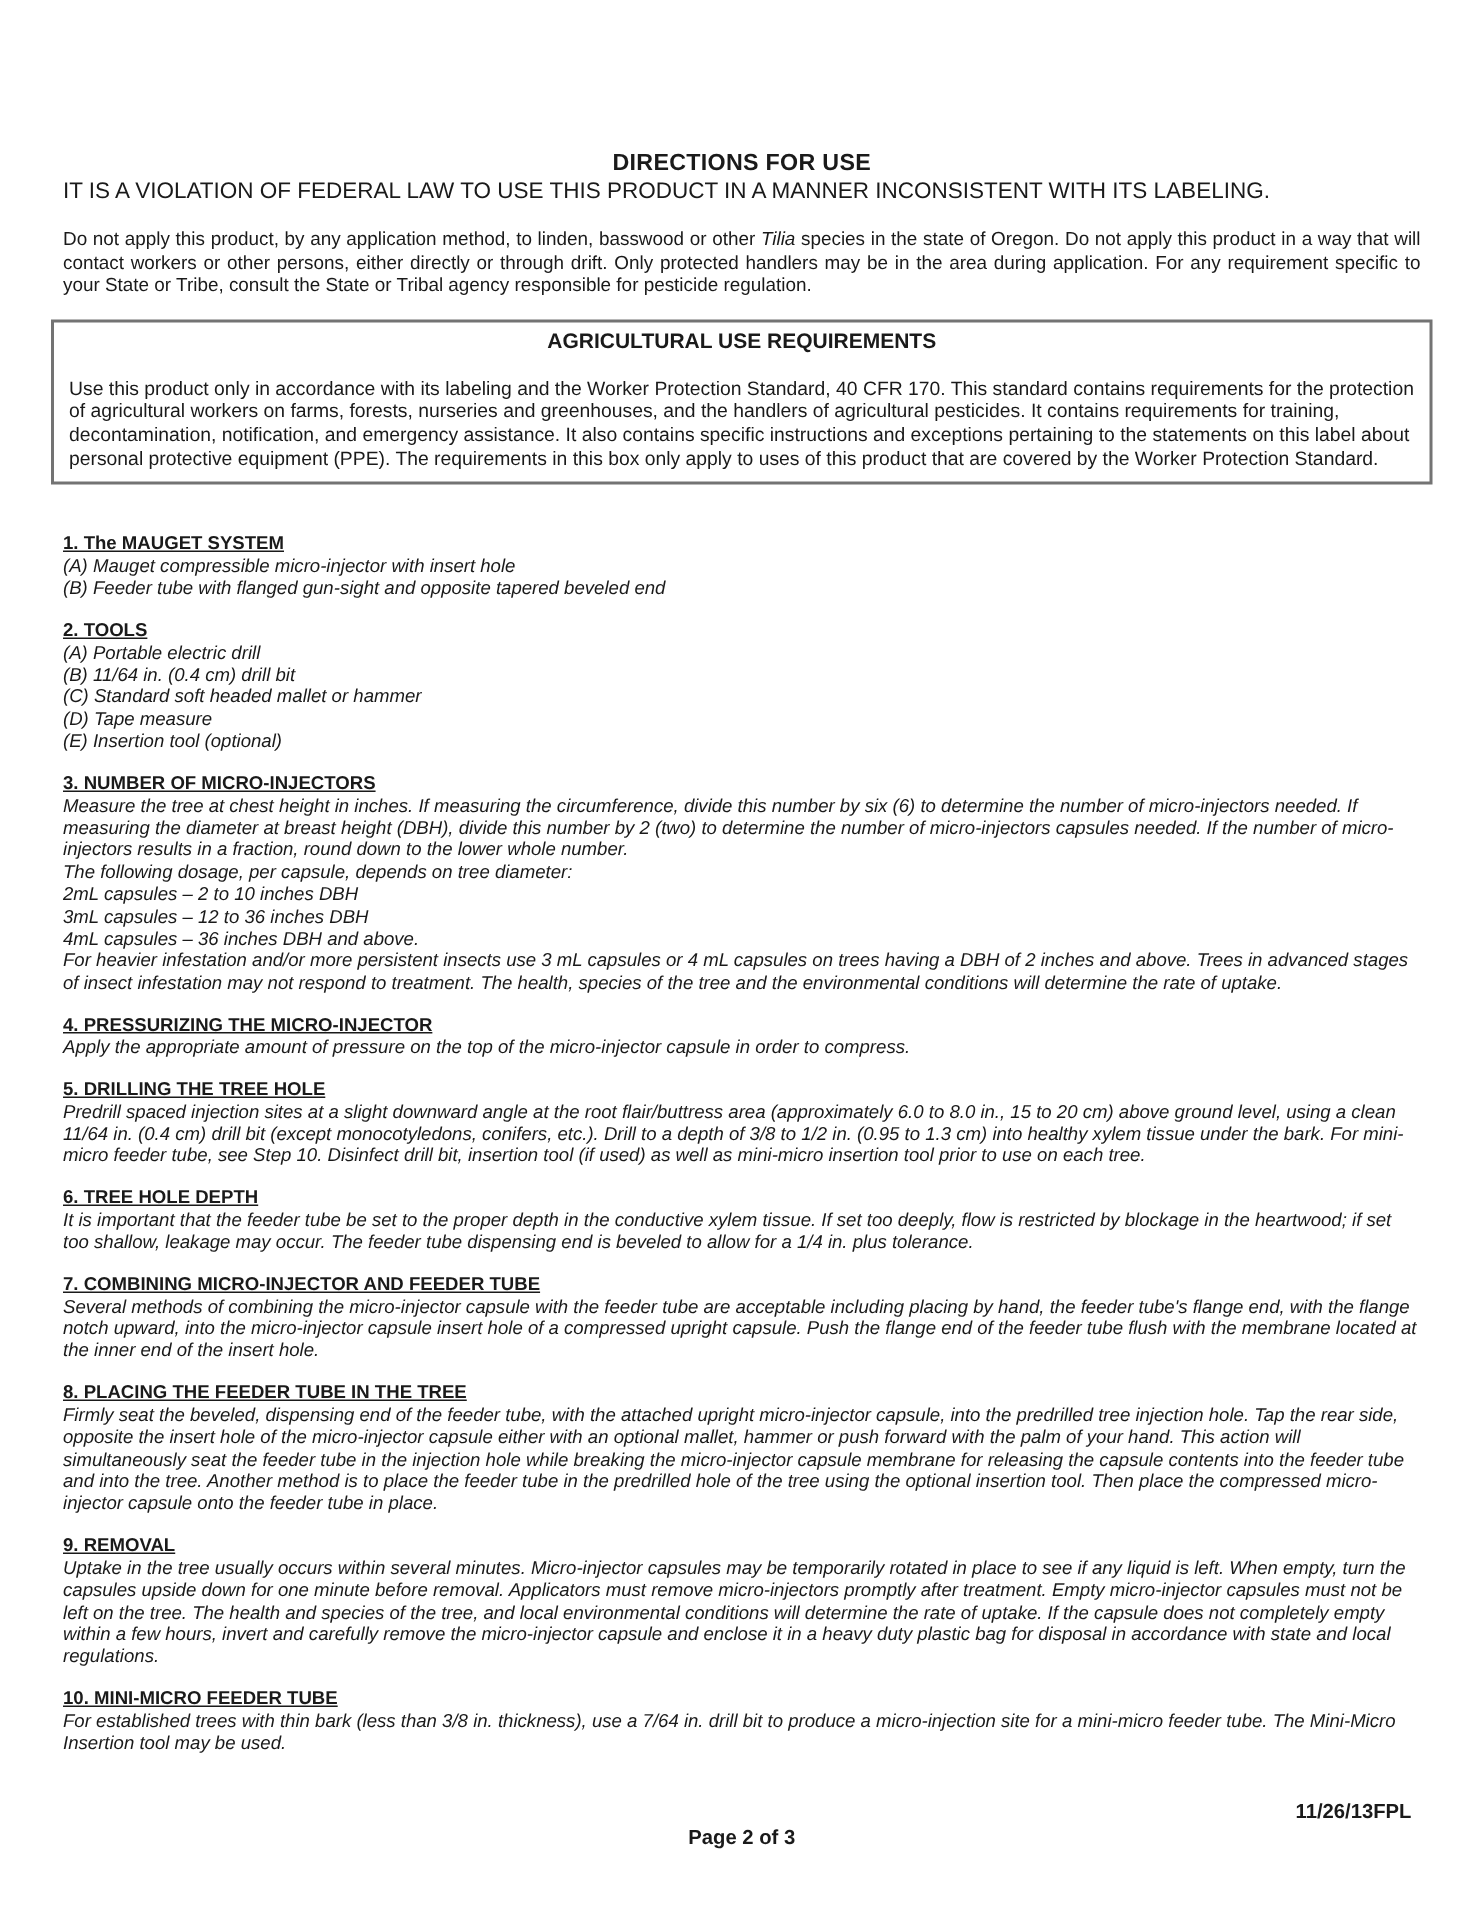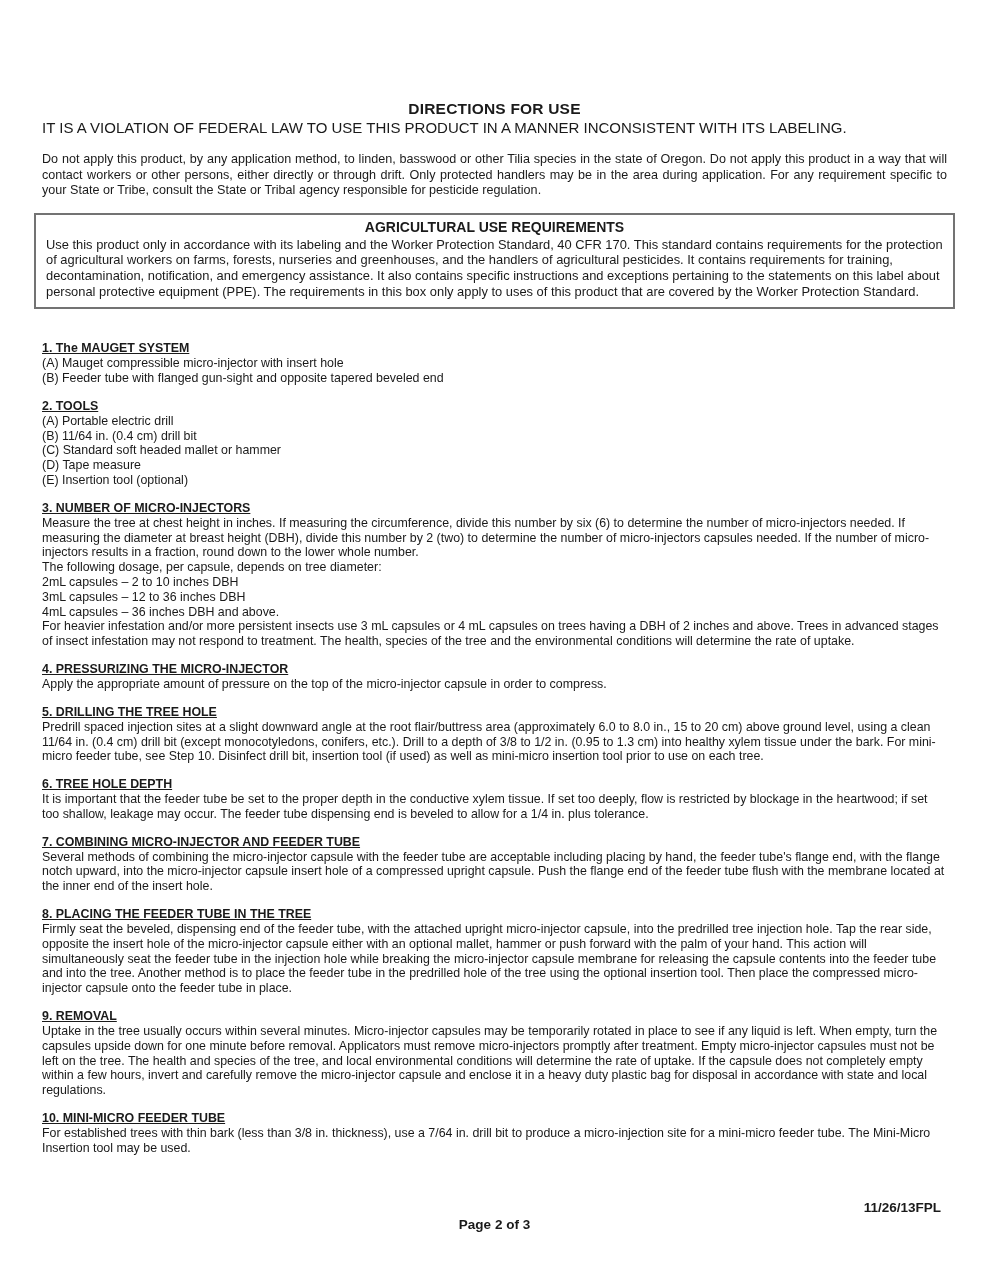--- a/index.html
+++ b/index.html
@@ -33,49 +33,50 @@
     font-size: 15px;
     line-height: 16px;
     margin-top: 2px;
   }
   .intro {
     margin-top: 16px;
     font-size: 12.6px;
     line-height: 15.6px;
     text-align: justify;
   }
-  .intro .it { }
+  .intro .it { font-style: italic; }
   .ag-box {
     margin: 14px -8px 0 -8px;
     border: 2px solid #737373;
     padding: 4px 10px 8px 10px;
   }
   .ag-box-title {
     text-align: center;
     font-weight: bold;
     font-size: 14px;
     margin: 0;
   }
   .ag-box-body {
     font-size: 12.9px;
     line-height: 15.6px;
-    margin-top: 2px;
+    margin-top: 16px;
   }
   .sections { margin-top: 32px; }
   .doc-section { margin-bottom: 13px; }
   .doc-section h3 {
     font-size: 12.4px;
     font-weight: bold;
     text-decoration: underline;
     margin: 0 0 1px 0;
   }
   .doc-section p {
     font-size: 12.4px;
     line-height: 14.8px;
     margin: 0;
+    font-style: italic;
   }
   .footer {
     position: absolute;
     left: 42px;
     right: 42px;
     top: 1200px;
     height: 18px;
     font-size: 13.5px;
   }
   .footer .page-num {

